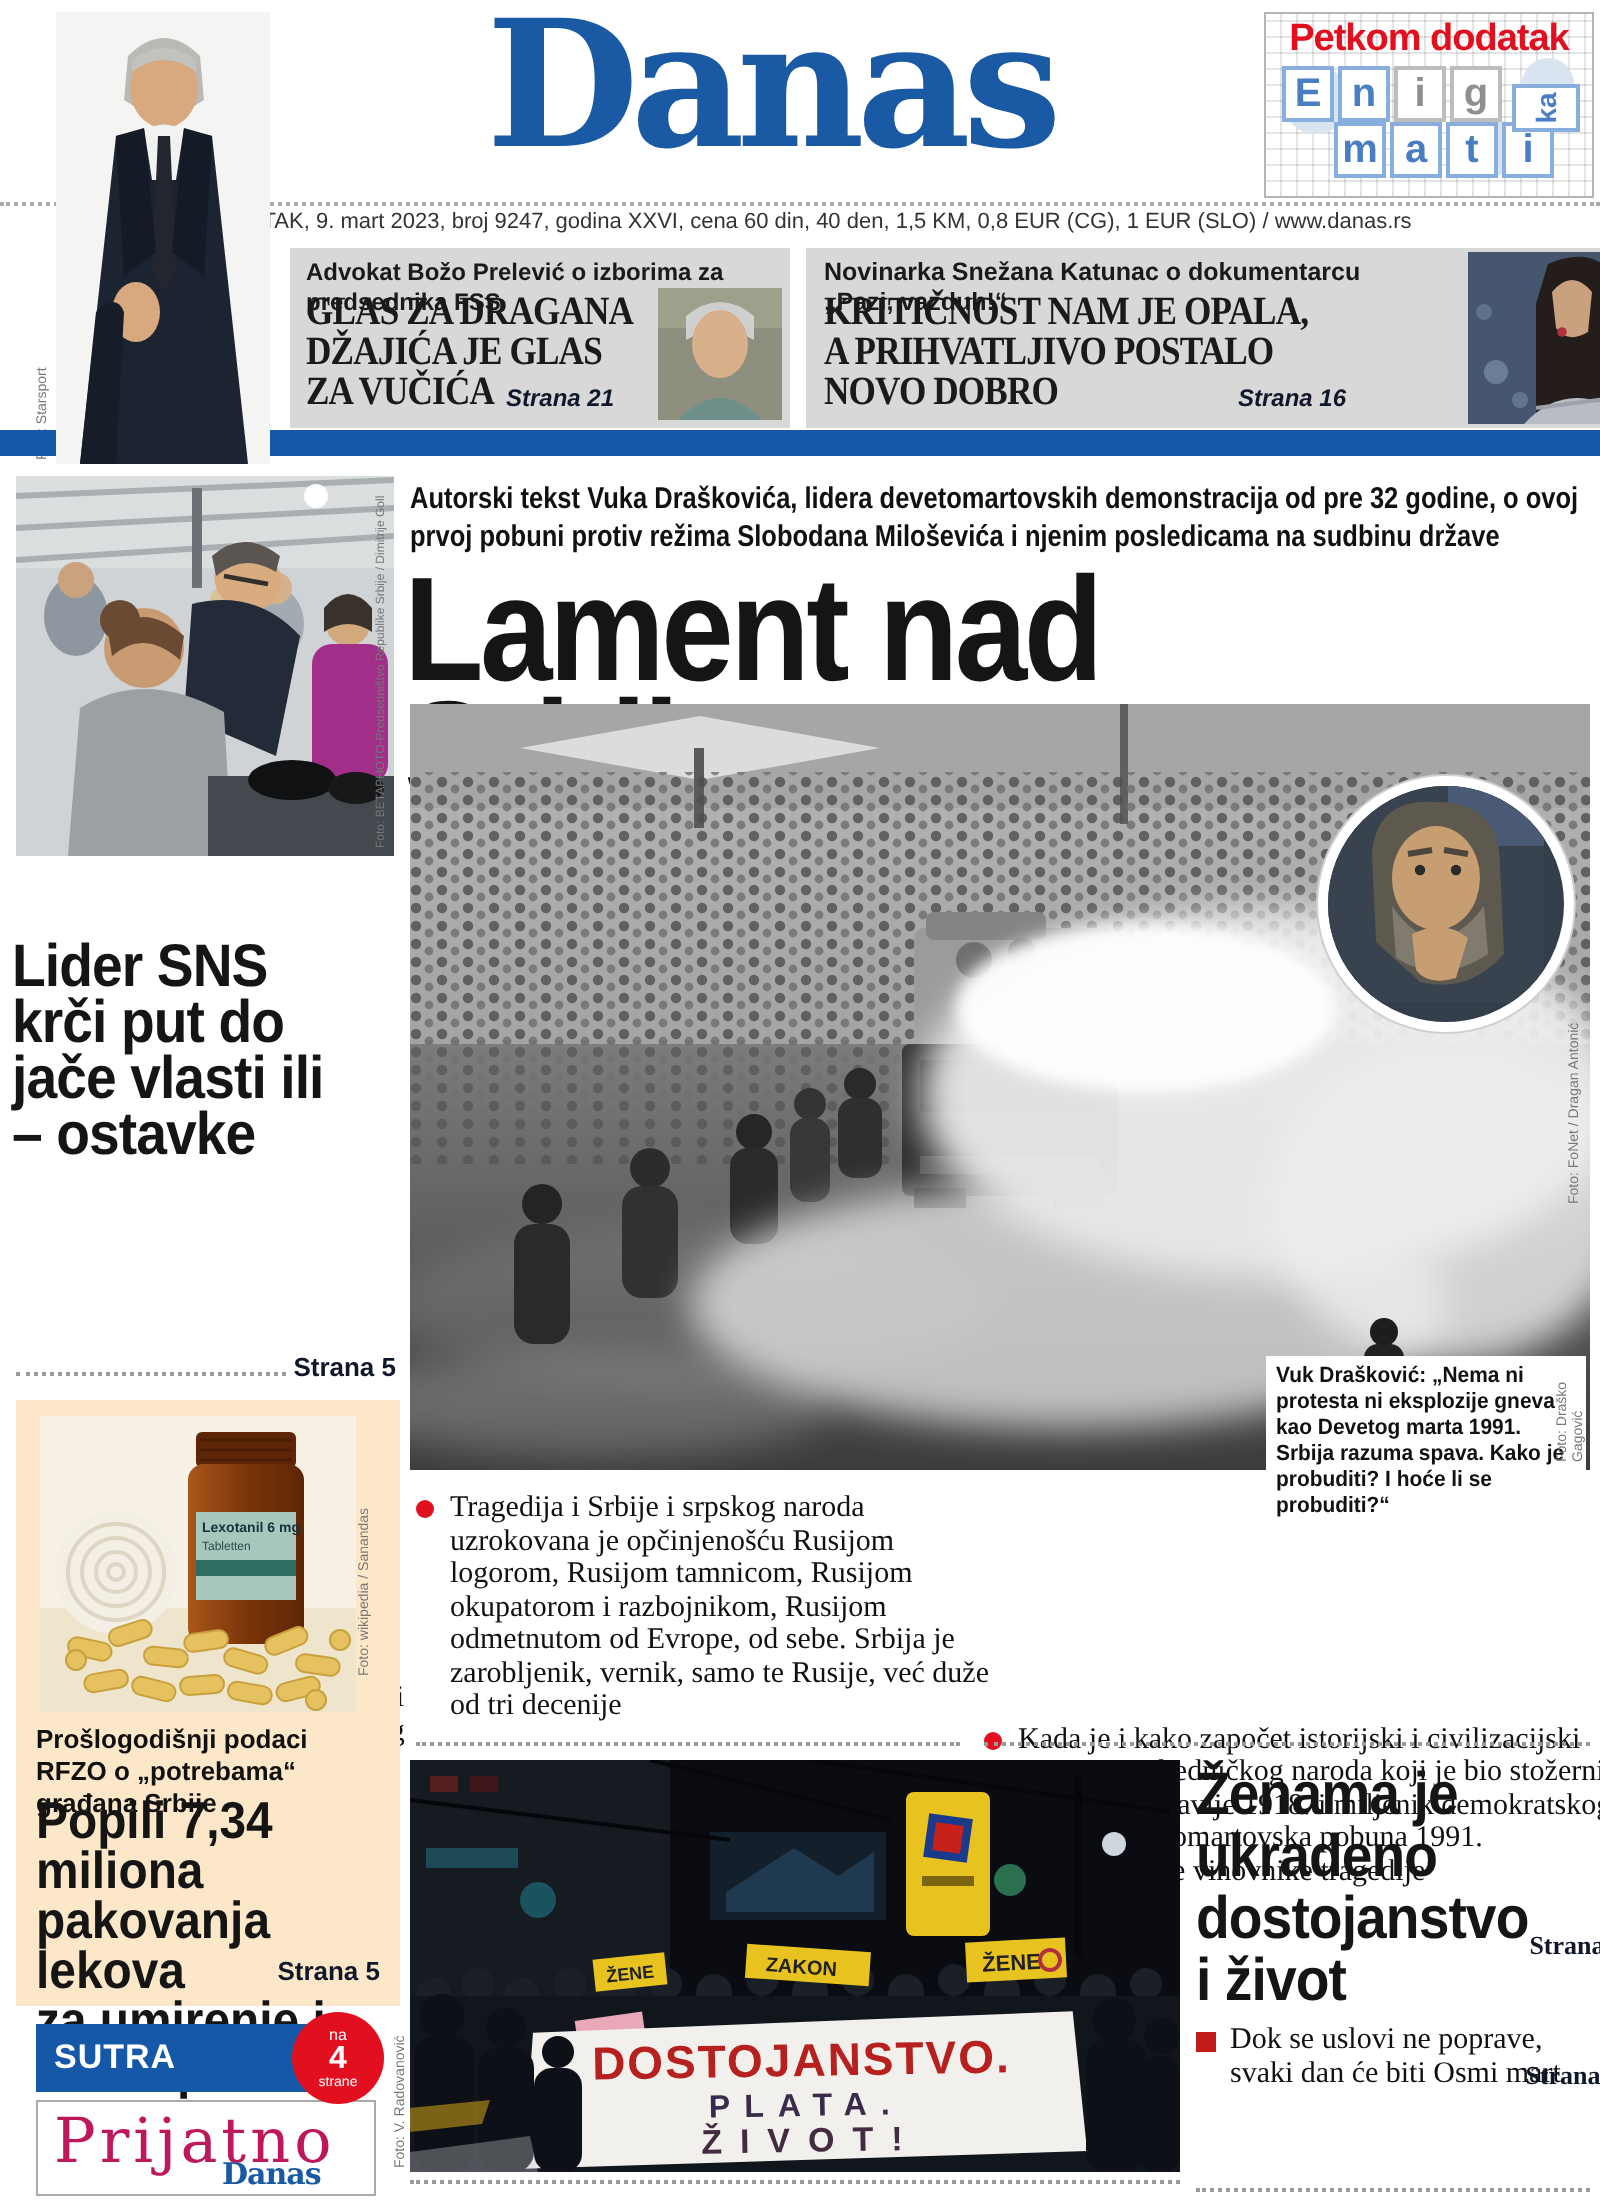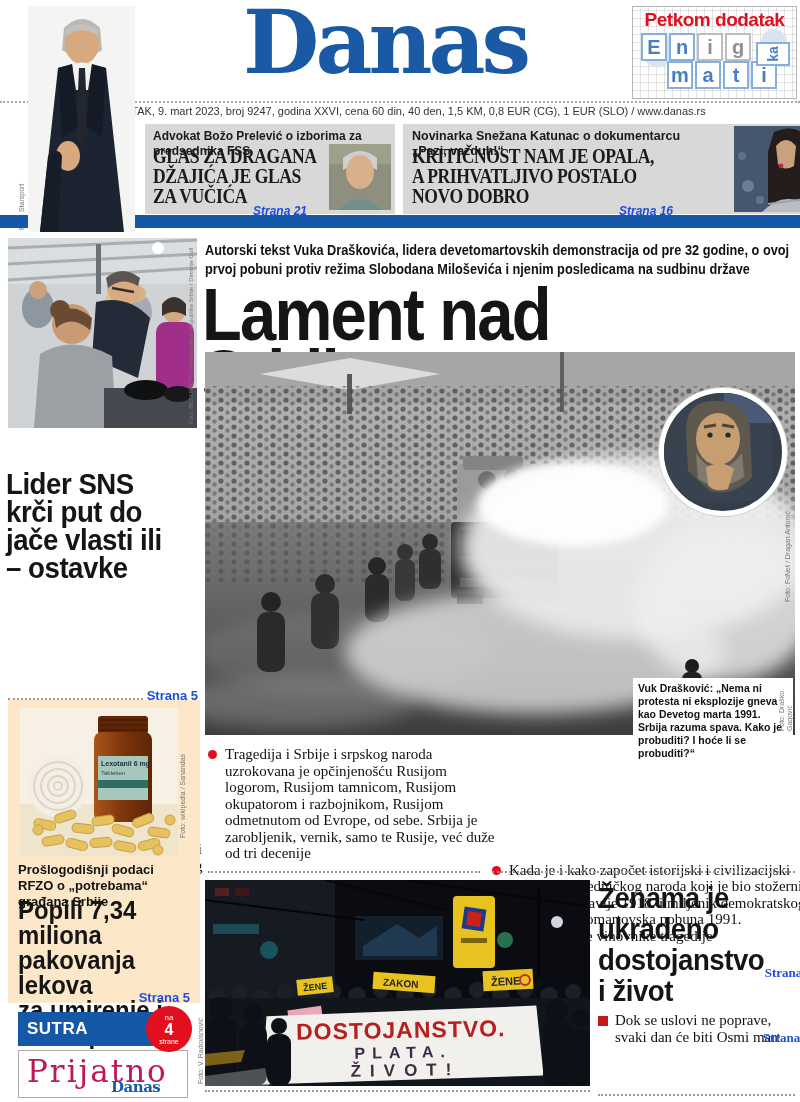--- a/index.html
+++ b/index.html
@@ -4,21 +4,21 @@
 <style>
   html,body{margin:0;padding:0;background:#e9e9e9;}
   #page{position:relative;width:800px;height:1102px;background:#fff;overflow:hidden;
         font-family:"Liberation Sans",sans-serif;color:#111;margin:0 auto;}
   .abs{position:absolute;}
   .sqz{display:block;transform-origin:0 0;width:calc(100%/var(--sx,1));transform:scaleX(var(--sx,1));}
   .preline{white-space:pre-line;}
   .vcred{position:absolute;writing-mode:vertical-rl;transform:rotate(180deg);
          font-size:7px;color:#777;letter-spacing:0;overflow:hidden;line-height:8px;}
   .kicker{font-weight:bold;color:#1a1a1a;}
-  .pageref{font-weight:bold;font-size:13px;color:#1d4ed8;margin-top:12px;}
+  .pageref{font-weight:bold;font-size:13px;color:#0f172a;}
   .dotsep{border-top:2px dotted #999;}
   .bullet-p{position:relative;padding-left:17px;font-family:"Liberation Serif",serif;}
   .bullet-p .dot{position:absolute;left:0;top:4px;width:9px;height:9px;border-radius:50%;background:#e20f1f;}
   .bullet-p .sq{position:absolute;left:0;top:4px;width:10px;height:10px;background:#c21b17;}
   .strana-row{display:flex;align-items:flex-end;}
   .strana-row .dots{flex:1;border-bottom:2px dotted #999;margin:0 4px 3px 0;}
   
   .logo{font-family:"DejaVu Serif",serif;font-weight:bold;color:#1a5aa5;
         font-size:88px;letter-spacing:-4px;line-height:96px;text-align:center;}
   .enigma{border:1px solid #b5b5b5;background:

